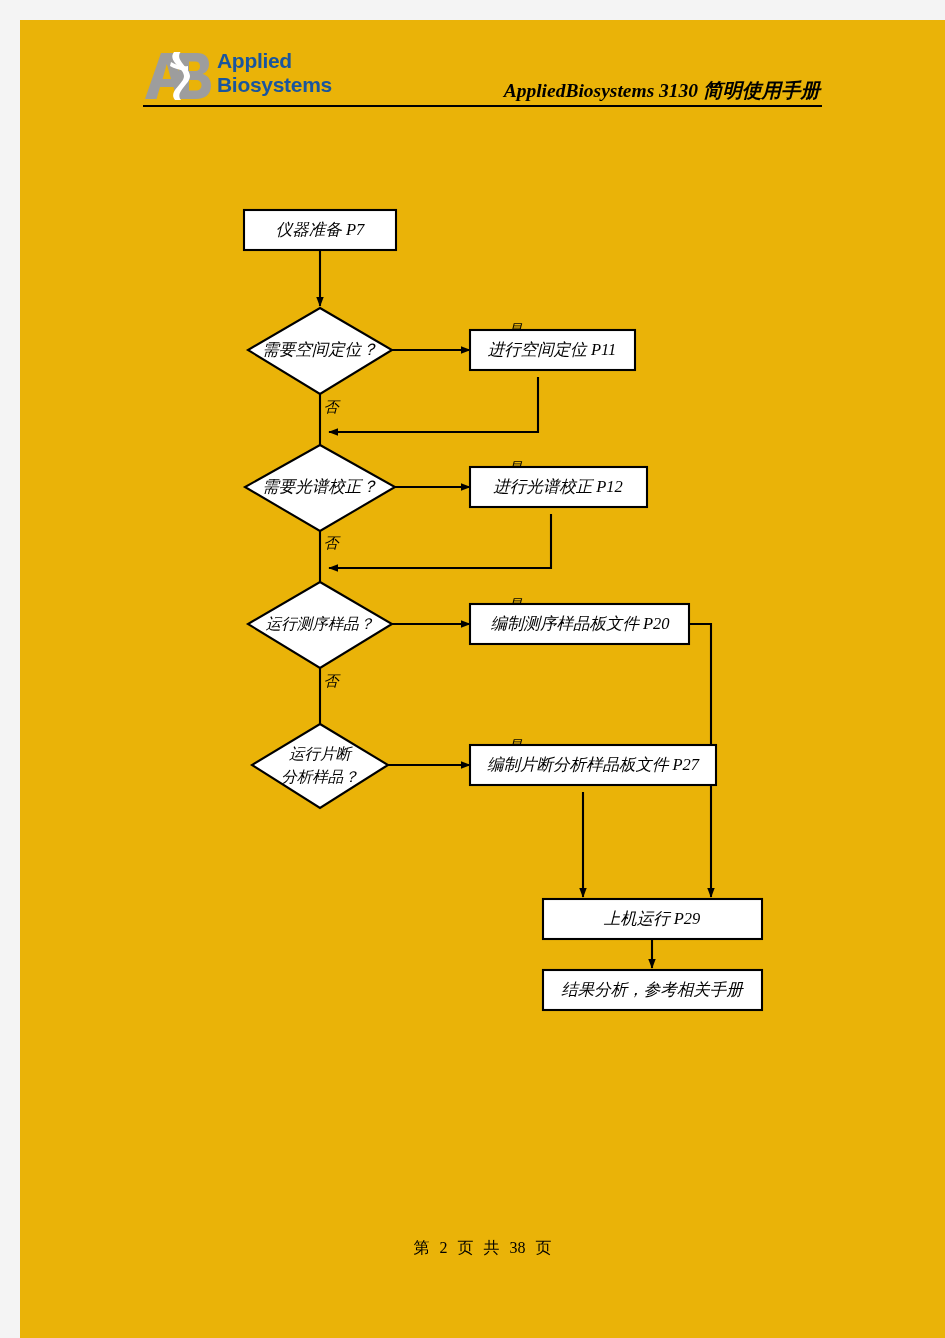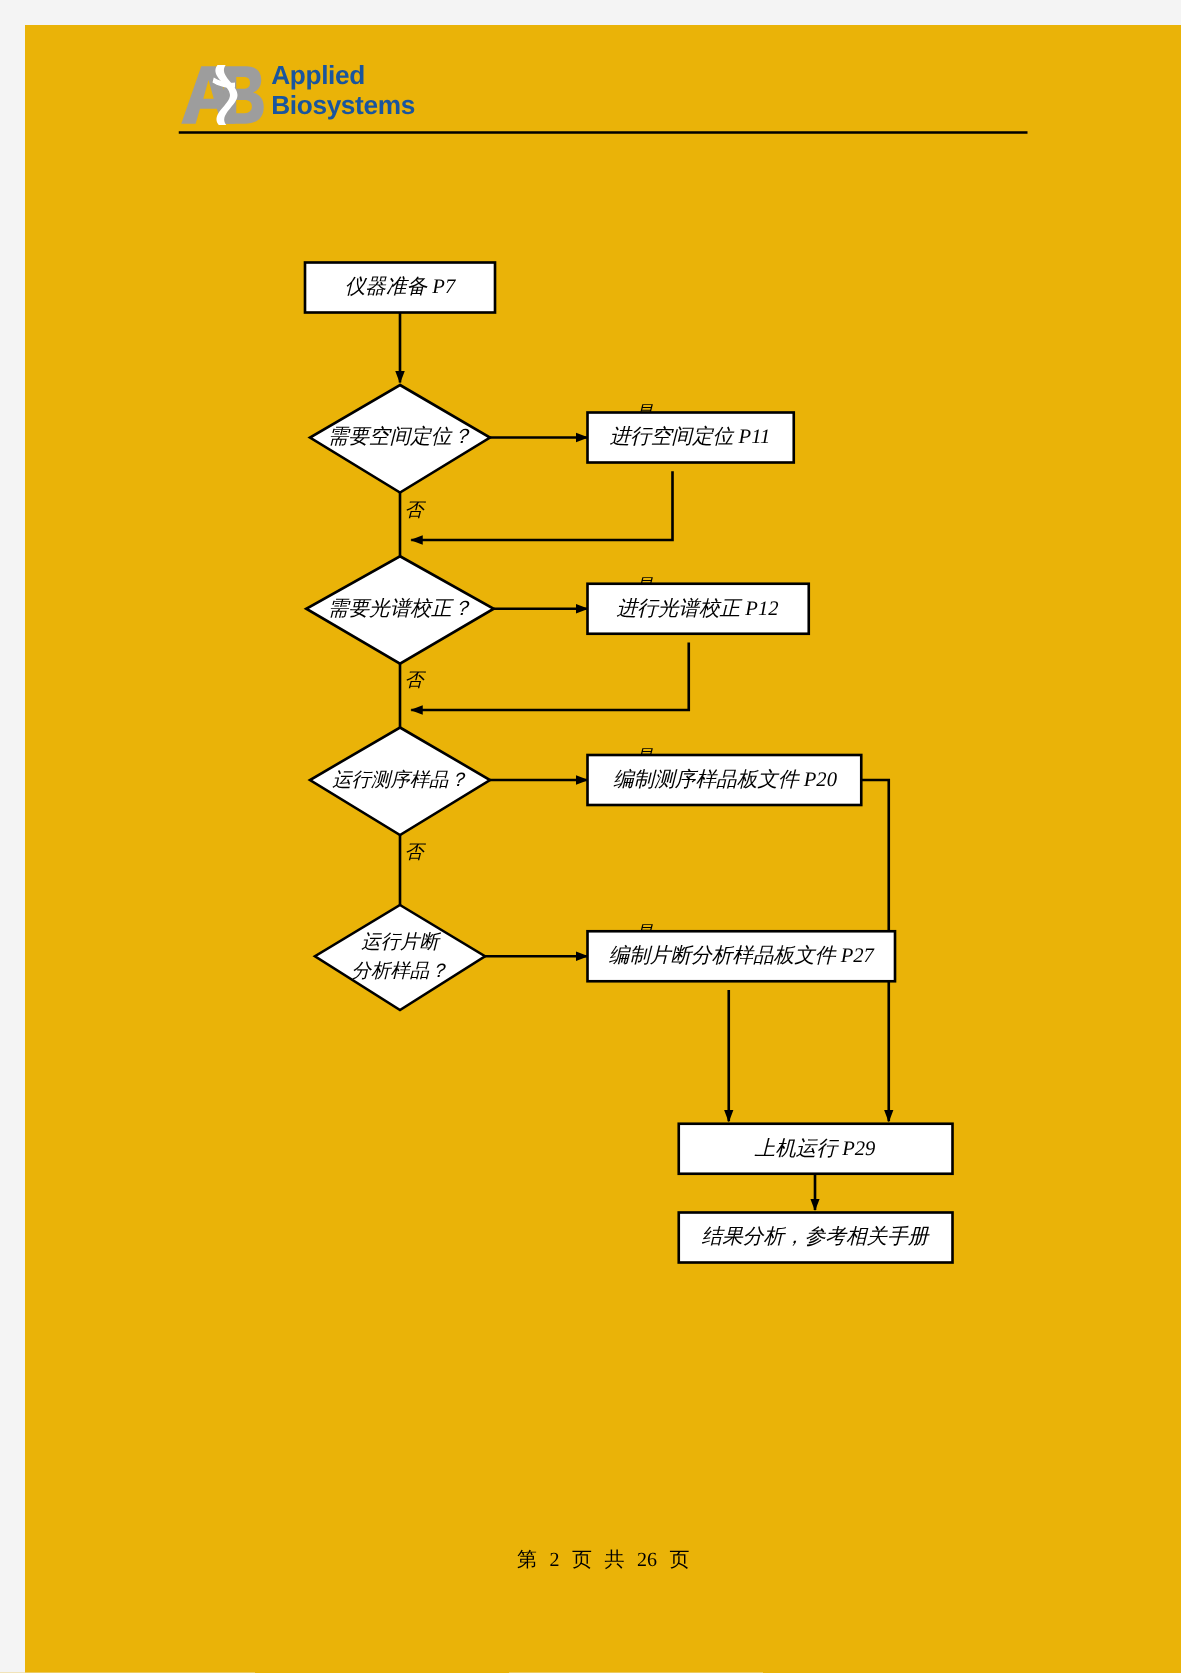--- a/index.html
+++ b/index.html
@@ -153,20 +153,21 @@
         <path d="M31 2 C24 11 41 18 41 26 C41 34 25 41 32 50
                  L38 50 C31.5 41.5 47 34.5 47 26 C47 17.5 31.5 10.5 37.5 2 Z" fill="#ffffff"></path>
         <path d="M28 12 C33 15 40 17 45 16 L45 20 C39 21 32 19 27 16 Z" fill="#ffffff"></path>
       </svg>
       <div id="logo-wordmark">
         <span class="l1">Applied</span>
         <span class="l2">Biosystems</span>
       </div>
     </div>
 
+    <div id="header-title">AppliedBiosystems 3130 简明使用手册</div>
     <div id="header-rule"></div>
   </div>
 
   <div id="chart">
     <svg width="925" height="1020" viewBox="0 0 925 1020">
       <defs>
         <marker id="arrow" markerWidth="11" markerHeight="11" refX="9.2" refY="4.2" orient="auto" markerUnits="userSpaceOnUse">
           <path d="M0,0.4 L10,4.2 L0,8 z" fill="#000"></path>
         </marker>
       </defs>
@@ -238,17 +239,17 @@
       <rect class="shape" x="523" y="850" width="219" height="40"></rect>
       <text class="node-label" x="632" y="871">结果分析，参考相关手册</text>
     </svg>
   </div>
 
   <div id="footer">
     <span class="pf">第</span>
     <span class="pf">2</span>
     <span class="pf">页</span>
     <span class="pf">共</span>
-    <span class="pf">26</span>
+    <span class="pf">38</span>
     <span class="pf">页</span>
   </div>
 
 </div>
 
 </body></html>

